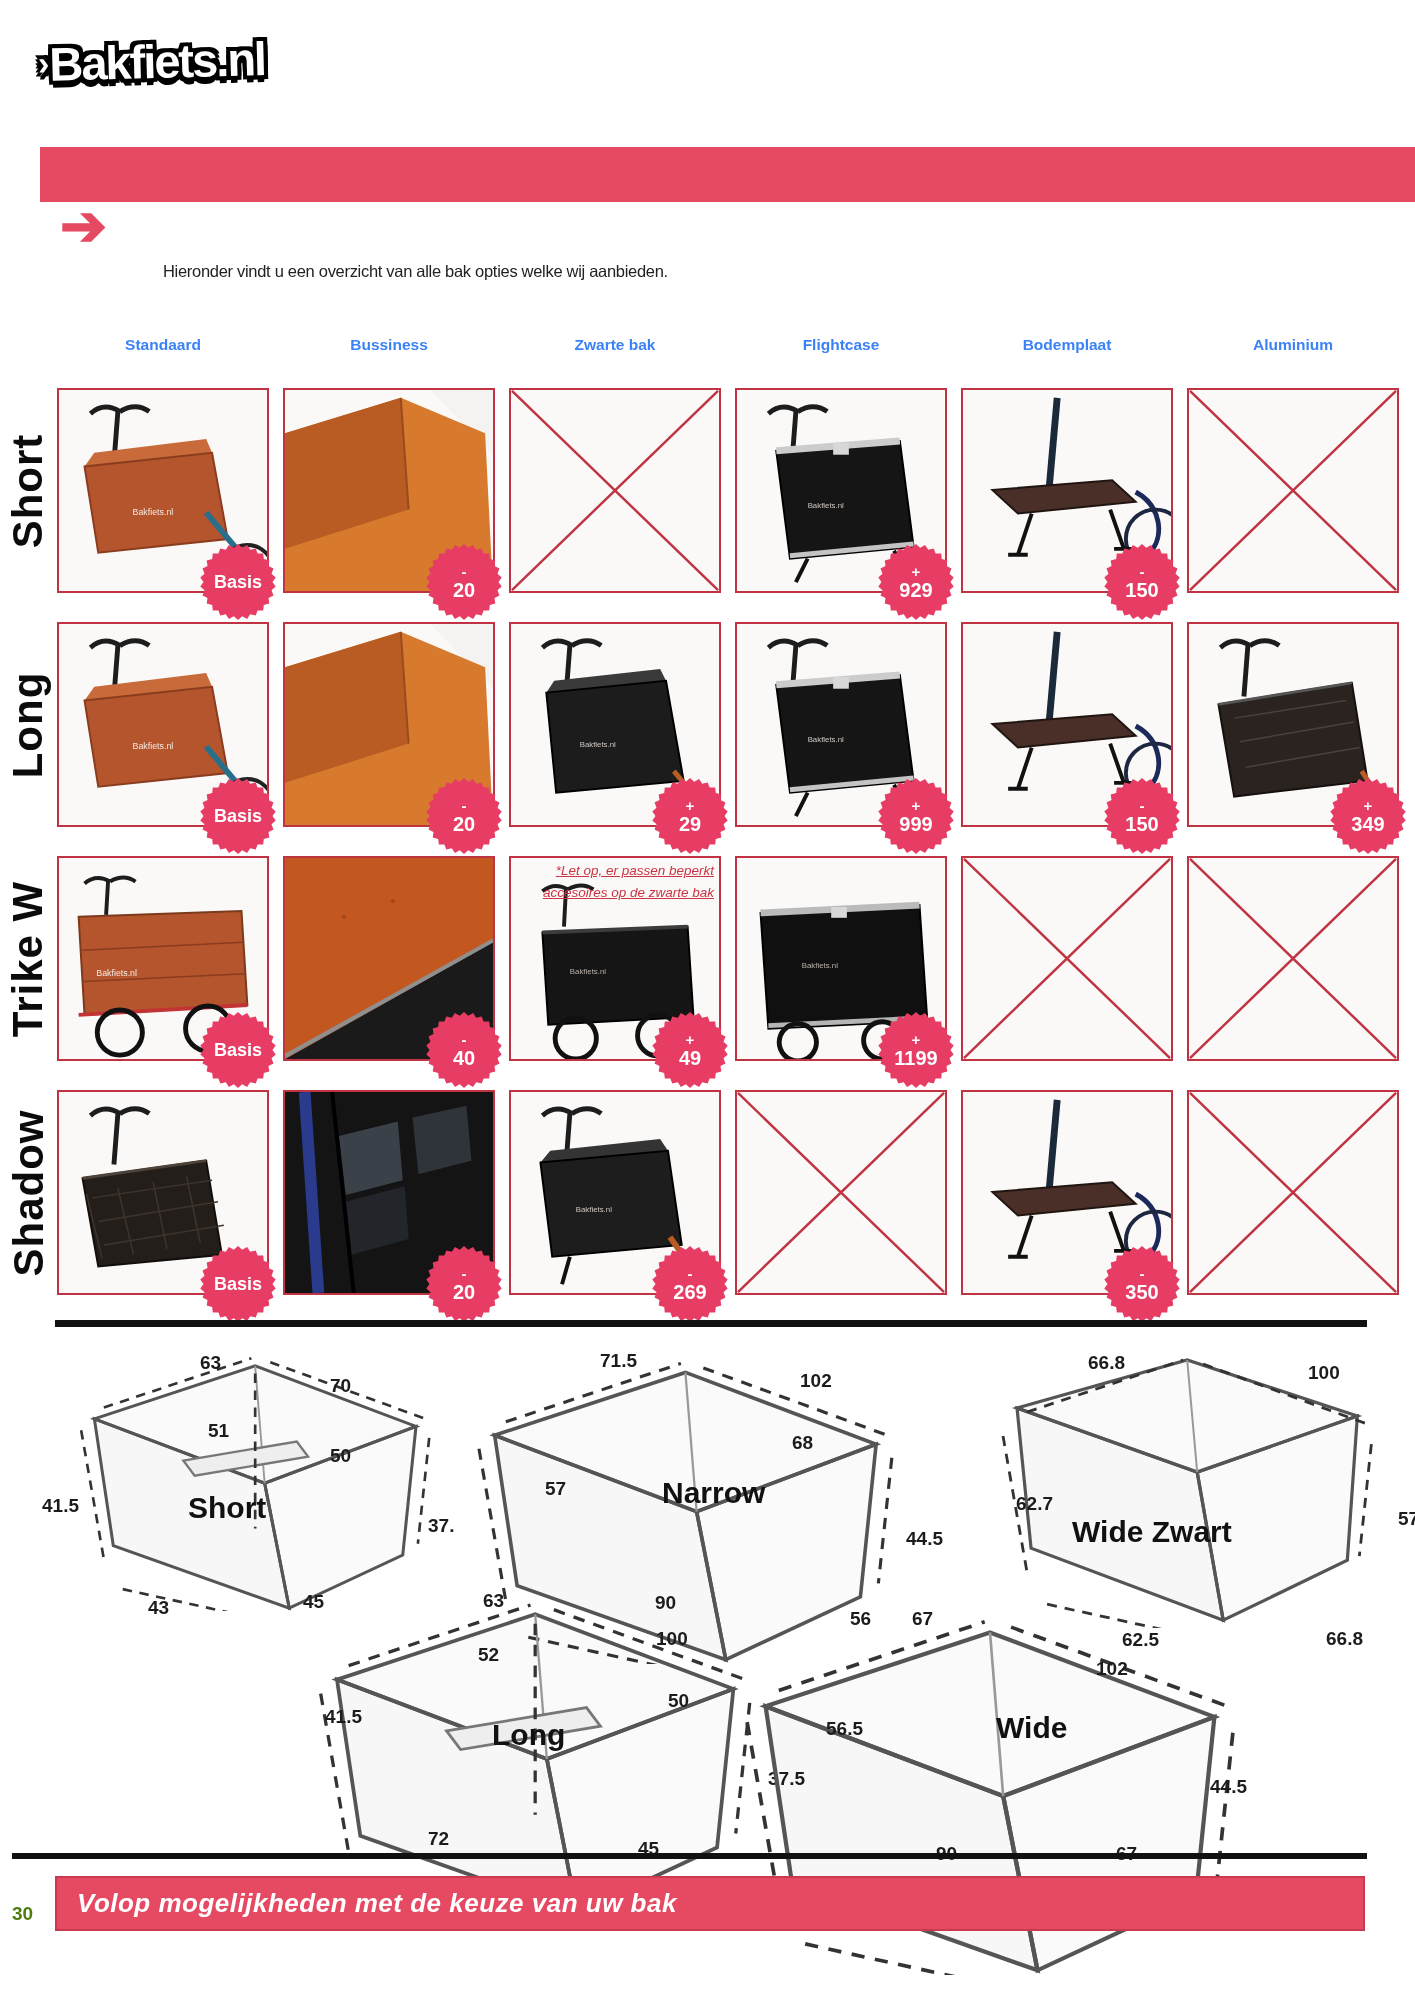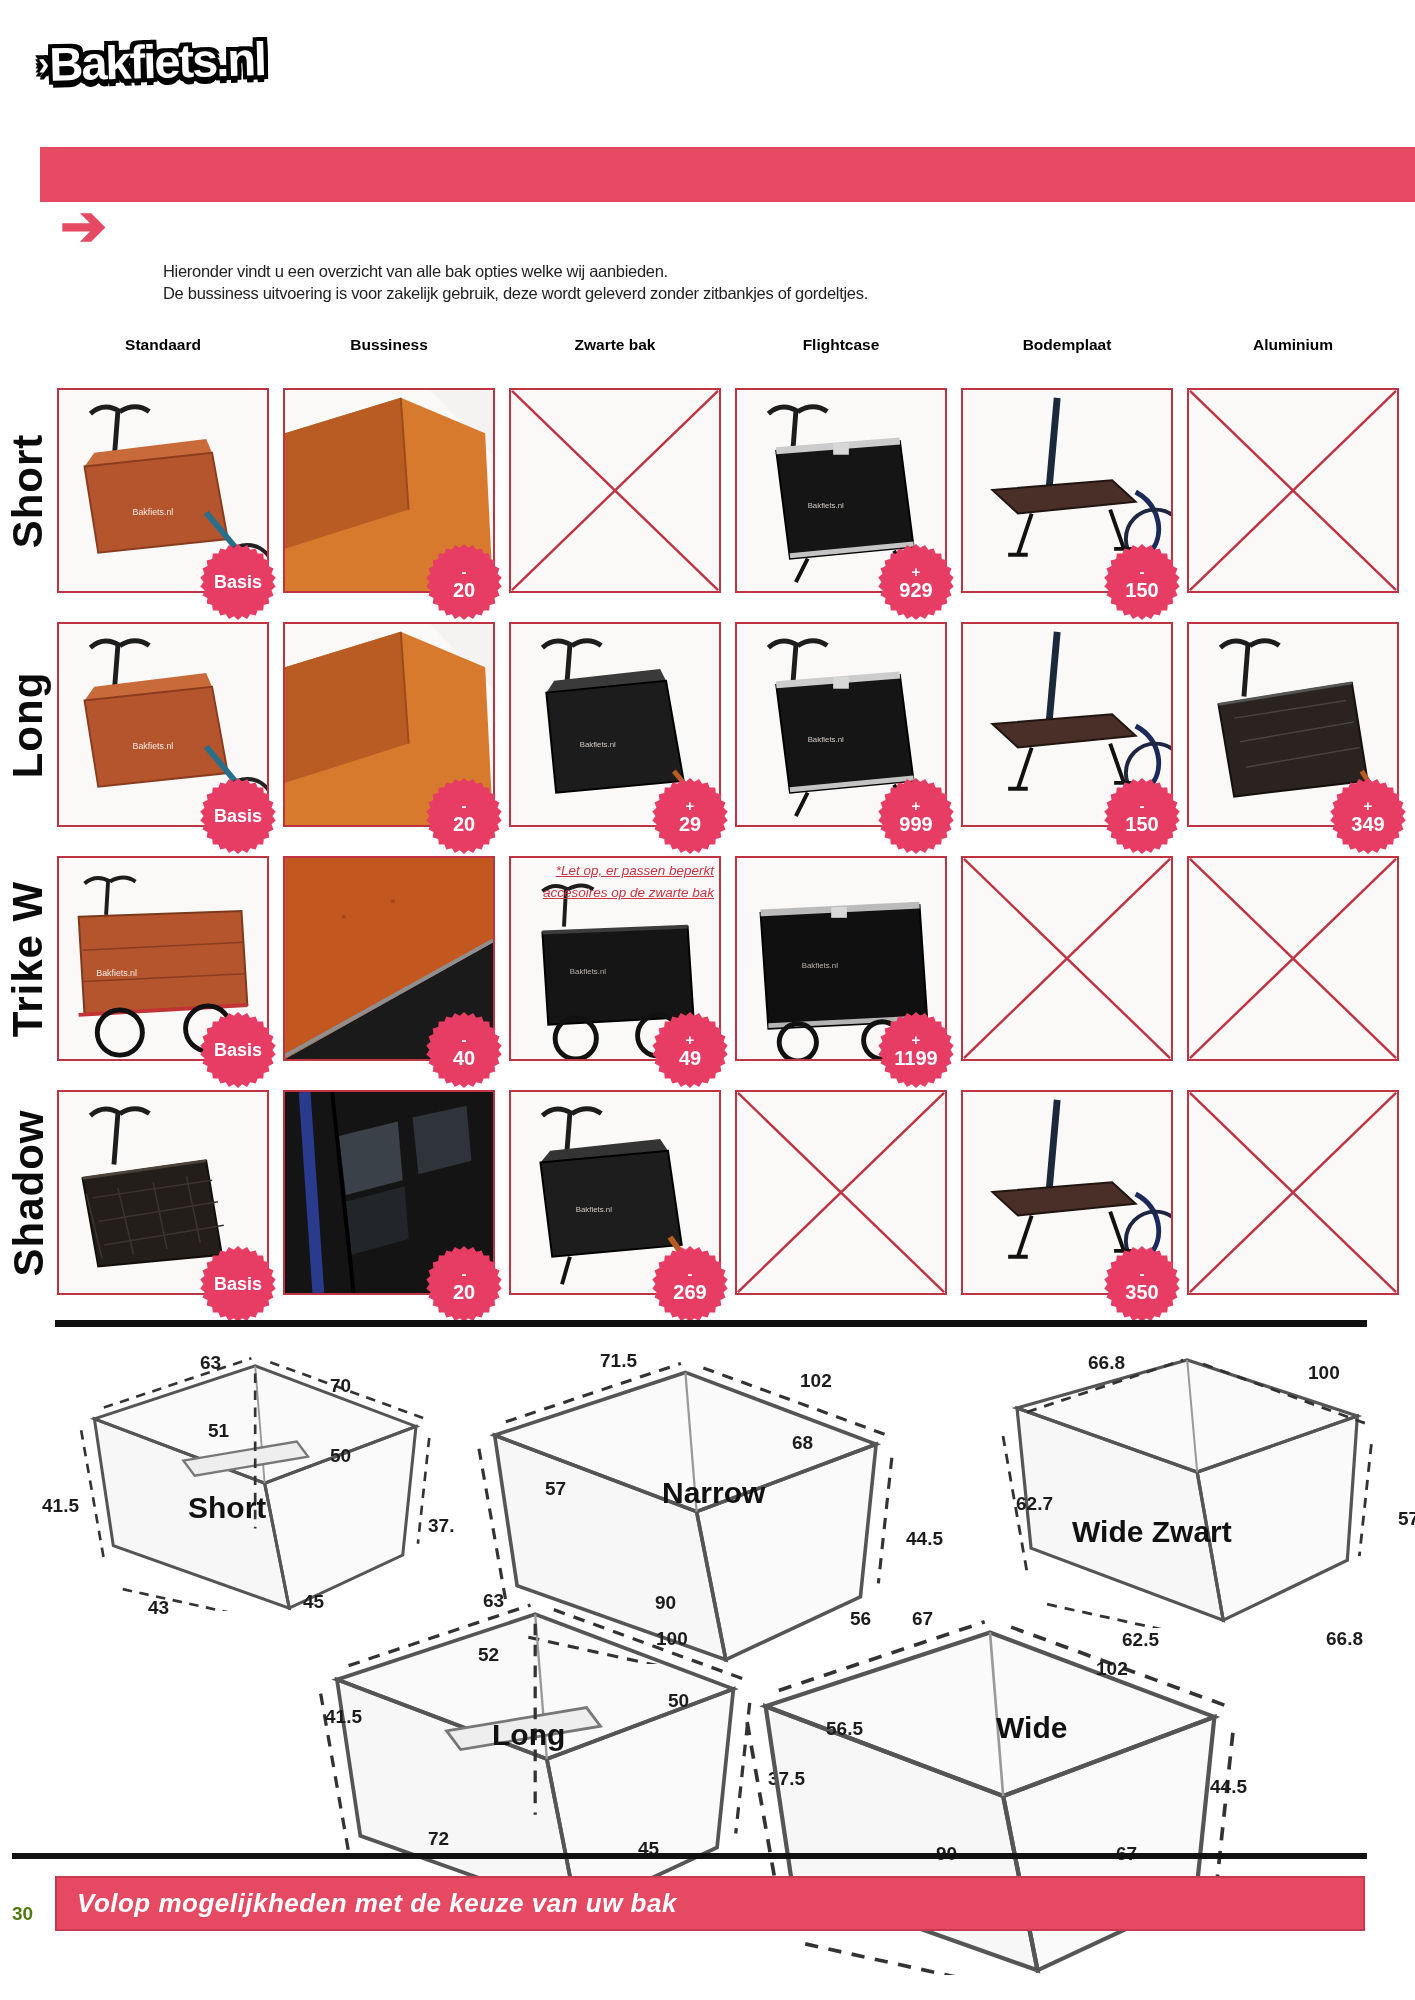--- a/index.html
+++ b/index.html
@@ -12,21 +12,21 @@
         text-shadow:-4px -4px 0 #000,4px -4px 0 #000,-4px 4px 0 #000,4px 4px 0 #000,
                     -4px 0 0 #000,4px 0 0 #000,0 -4px 0 #000,0 5px 0 #000,0 7px 0 #000;}
   .logo .pre{font-size:34px;vertical-align:6px;margin-right:2px;}
   
   .topbar{left:40px;top:147px;width:1375px;height:55px;}
   
   .h-arrow{left:60px;top:198px;font-size:56px;font-weight:bold;line-height:1;}
   .h-title{left:160px;top:200px;font-size:50px;font-weight:bold;color:#1a1a1a;letter-spacing:-1px;}
   .intro{left:163px;color:#222;font-size:16.5px;letter-spacing:-0.3px;}
   
-  .colhead{top:336px;width:212px;text-align:center;font-size:15.5px;font-weight:bold;color:#000000;}
+  .colhead{top:336px;width:212px;text-align:center;font-size:15.5px;font-weight:bold;color:#3b82f6;}
   
   .rowlabel{left:0;width:56px;display:flex;align-items:center;justify-content:center;}
   .rowlabel span{transform:rotate(-90deg);white-space:nowrap;font-size:42px;font-weight:bold;color:#0b0b0b;letter-spacing:1px;}
   .cell{width:212px;height:205px;background:#faf9f7;border:2px solid;box-sizing:border-box;}
   .cell .photo{position:absolute;inset:0;}
   .cell svg{display:block;width:100%;height:100%;}
   .badge{position:absolute;right:-10px;bottom:-30px;width:78px;height:78px;}
   .badge .bt{position:absolute;inset:0;display:flex;flex-direction:column;align-items:center;justify-content:center;
              color:#fff;font-weight:bold;line-height:1;}
   .badge .sign{font-size:15px;margin-bottom:1px;}
@@ -50,21 +50,20 @@
 <body>
 
 <div class="page">
 
   <div class="abs logo"><span class="pre">›</span><span>Bakfiets.nl</span></div>
 
   <div class="abs topbar" style="background: rgb(230, 74, 99);"></div>
 
   <div class="abs h-arrow" style="color: rgb(230, 74, 99);">➔</div>
   <div class="abs intro" style="top:262px;">Hieronder vindt u een overzicht van alle bak opties welke wij aanbieden.</div>
-  <div class="abs intro" style="top:284px;">De bussiness uitvoering is voor zakelijk gebruik, deze wordt geleverd zonder zitbankjes of gordeltjes.</div>
 
   <div id="colheads">
       <div class="abs colhead" style="left: 57px;">Standaard</div>
       <div class="abs colhead" style="left: 283px;">Bussiness</div>
       <div class="abs colhead" style="left: 509px;">Zwarte bak</div>
       <div class="abs colhead" style="left: 735px;">Flightcase</div>
       <div class="abs colhead" style="left: 961px;">Bodemplaat</div>
       <div class="abs colhead" style="left: 1187px;">Aluminium</div>
     </div>
   <div id="gridrows">

